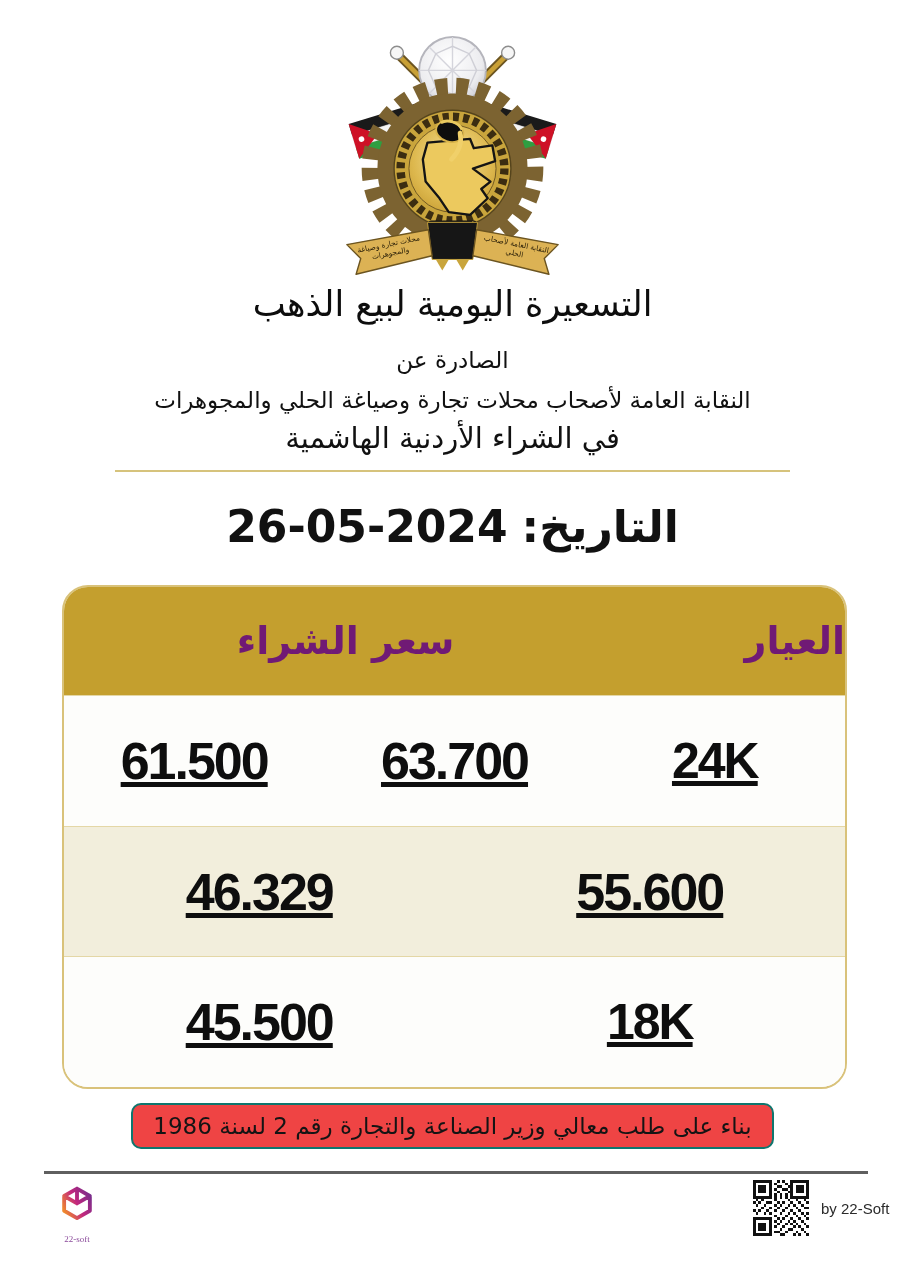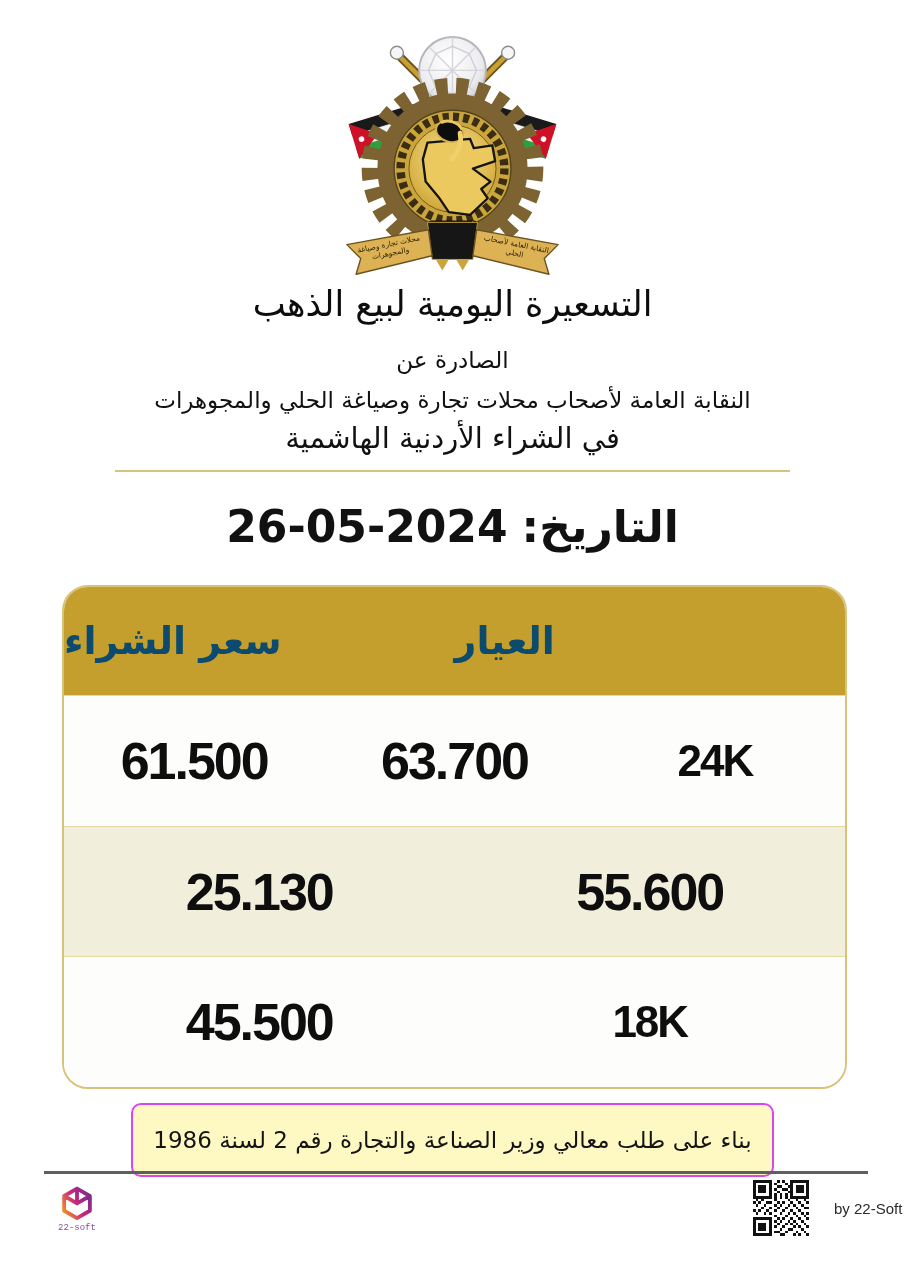--- a/index.html
+++ b/index.html
@@ -17,38 +17,38 @@
   .country     { top:421px; font-size:29px; direction:rtl; }
   .gold-rule   { position:absolute; top:470px; left:115px; width:675px; height:2px; background:#d6c37c; }
 
   .date-line   { top:501px; direction:rtl; display:flex; justify-content:center; gap:14px;
                  font-size:44px; font-weight:bold; position:absolute; left:0; width:100%; }
 
   .price-table { position:absolute; left:62px; top:585px; width:781px; height:500px;
                  border:2px solid #d9c27a; border-radius:26px; overflow:hidden;
                  direction:rtl; display:flex; flex-direction:column; background:#fff; }
   .thead { height:108px; background:#c49f2e; display:flex; align-items:center; flex:none; }
-  .thead .cell { flex:1; text-align:left; font-size:38px; font-weight:bold; color:#0c4a6e; }
+  .thead .cell { flex:1; text-align:right; font-size:38px; font-weight:bold; color:#701a75; }
   .trow  { flex:1; display:flex; align-items:center; border-top:1px solid #e4d7a6; background:#fdfdfb; }
   .trow.alt { background:#f2eedc; }
-  .trow .cell { flex:1; text-align:center; color:#0e0e0e; }
-  .karat { font-family:"Liberation Sans", sans-serif; font-size:44px; font-weight:bold; letter-spacing:-2px; }
+  .trow .cell { flex:1; text-align:center; color:#0e0e0e;text-decoration:underline; }
+  .karat { font-family:"Liberation Sans", sans-serif; font-size:50px; font-weight:bold; letter-spacing:-2px; }
   .price { font-family:"Liberation Sans", sans-serif; font-size:52px; font-weight:bold; letter-spacing:-2px; }
 
   .footnote-wrap { position:absolute; top:1103px; left:0; width:100%; text-align:center; }
-  .footnote { display:inline-block; direction:rtl; border:2px solid #d946ef; border-radius:10px;
-              padding:22px 20px; font-size:23px; color:#141414; background:#fef9c3; }
+  .footnote { display:inline-block; direction:rtl; border:2px solid #0f766e; border-radius:10px;
+              padding:8px 20px; font-size:23px; color:#141414; background:#ef4444; }
 
   .footer-rule { position:absolute; top:1171px; left:44px; width:824px; height:3px; background:#5f5f5f; }
 
   .brand-block { position:absolute; left:42px; top:1186px; width:70px; text-align:center; }
   .brand-block svg { width:34px; height:36px; display:block; margin:0 auto; }
-  .brand-label { font-family:Liberation Mono, monospace; font-size:9px; color:#8a4a9a; margin-top:1px; }
-
-  .qr-block { position:absolute; left:753px; top:1180px; display:flex; align-items:center; gap:25px; }
+  .brand-label { font-family:Liberation Serif, serif; font-size:9px; color:#8a4a9a; margin-top:12px; }
+
+  .qr-block { position:absolute; left:753px; top:1180px; display:flex; align-items:center; gap:12px; }
   .qr-block svg { width:56px; height:56px; }
   .qr-credit { font-family:"Liberation Sans", sans-serif; font-size:15px; color:#2b2b2b; white-space:nowrap; }
 </style>
 </head>
 <body>
 
 <div class="page">
 
   <svg class="emblem-svg" viewBox="0 0 260 278">
     <defs>
@@ -146,21 +146,21 @@
       <div class="cell">العيار</div>
       <div class="cell">سعر الشراء</div>
     </div>
     <div class="trow">
       <div class="cell karat">24K</div>
       <div class="cell price">63.700</div>
       <div class="cell price">61.500</div>
     </div>
     <div class="trow alt">
       <div class="cell price">55.600</div>
-      <div class="cell price">25.130</div>
+      <div class="cell price">46.329</div>
     </div>
     <div class="trow">
       <div class="cell karat">18K</div>
       <div class="cell price">45.500</div>
     </div>
   </div>
 
   <div class="footnote-wrap">
     <div class="footnote">بناء على طلب معالي وزير الصناعة والتجارة رقم 2 لسنة 1986</div>
   </div>

